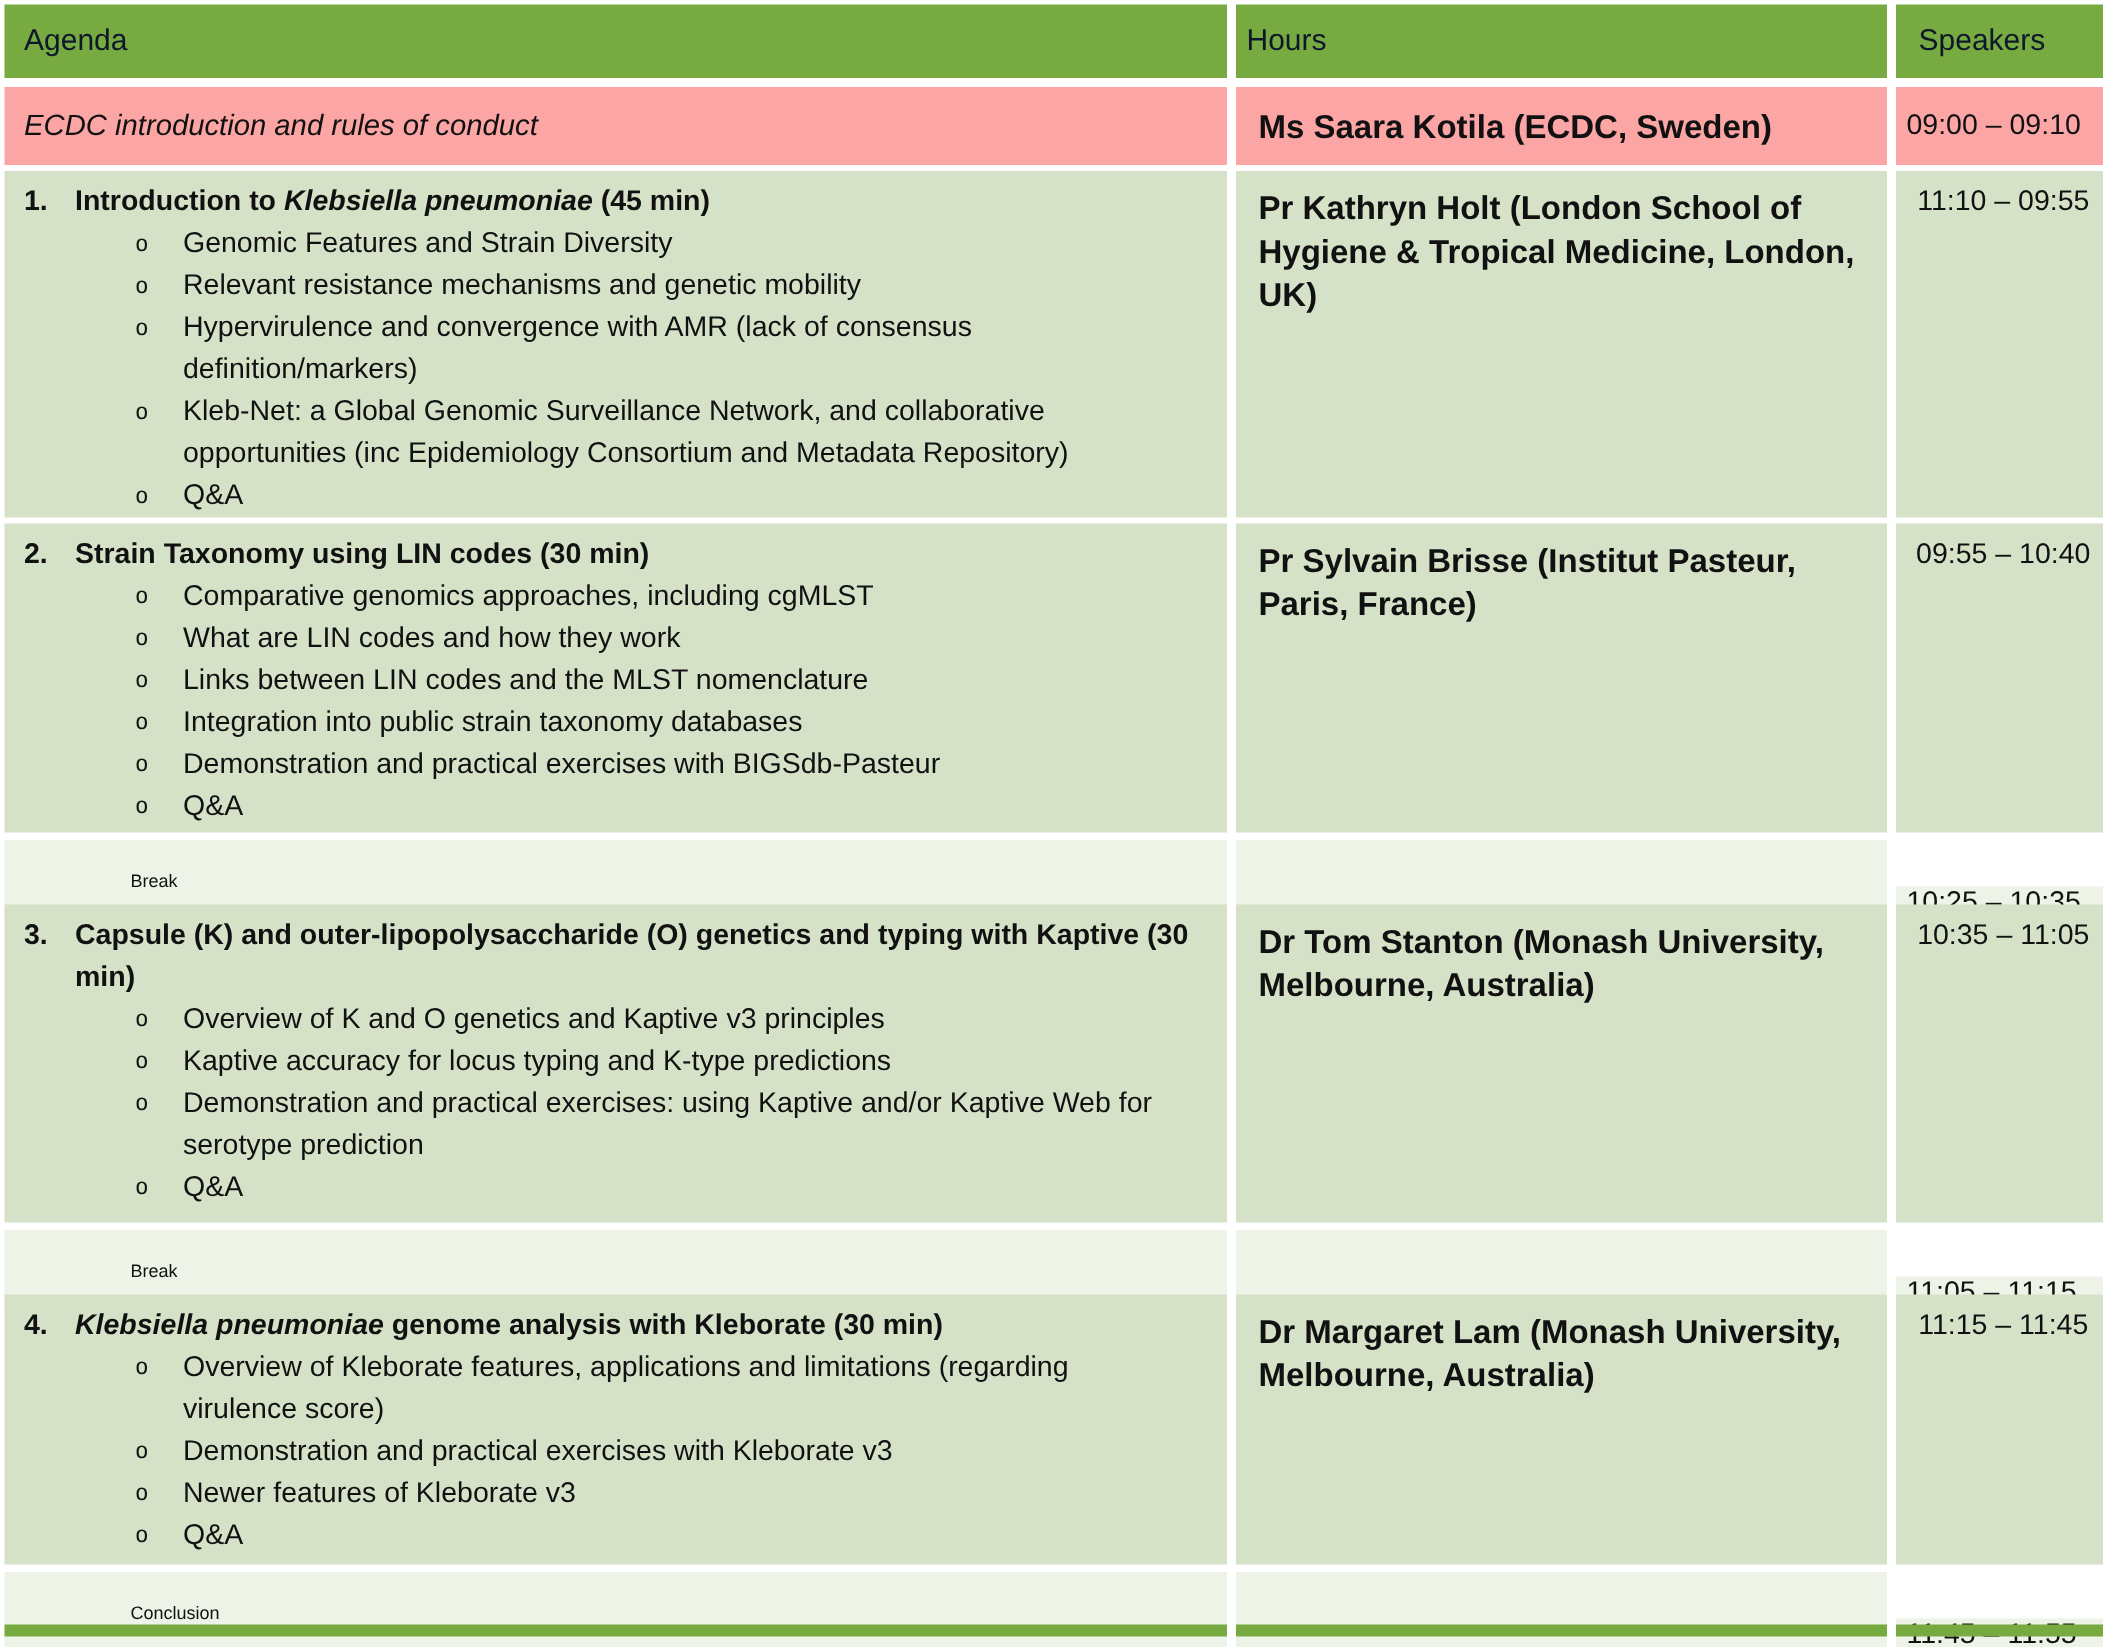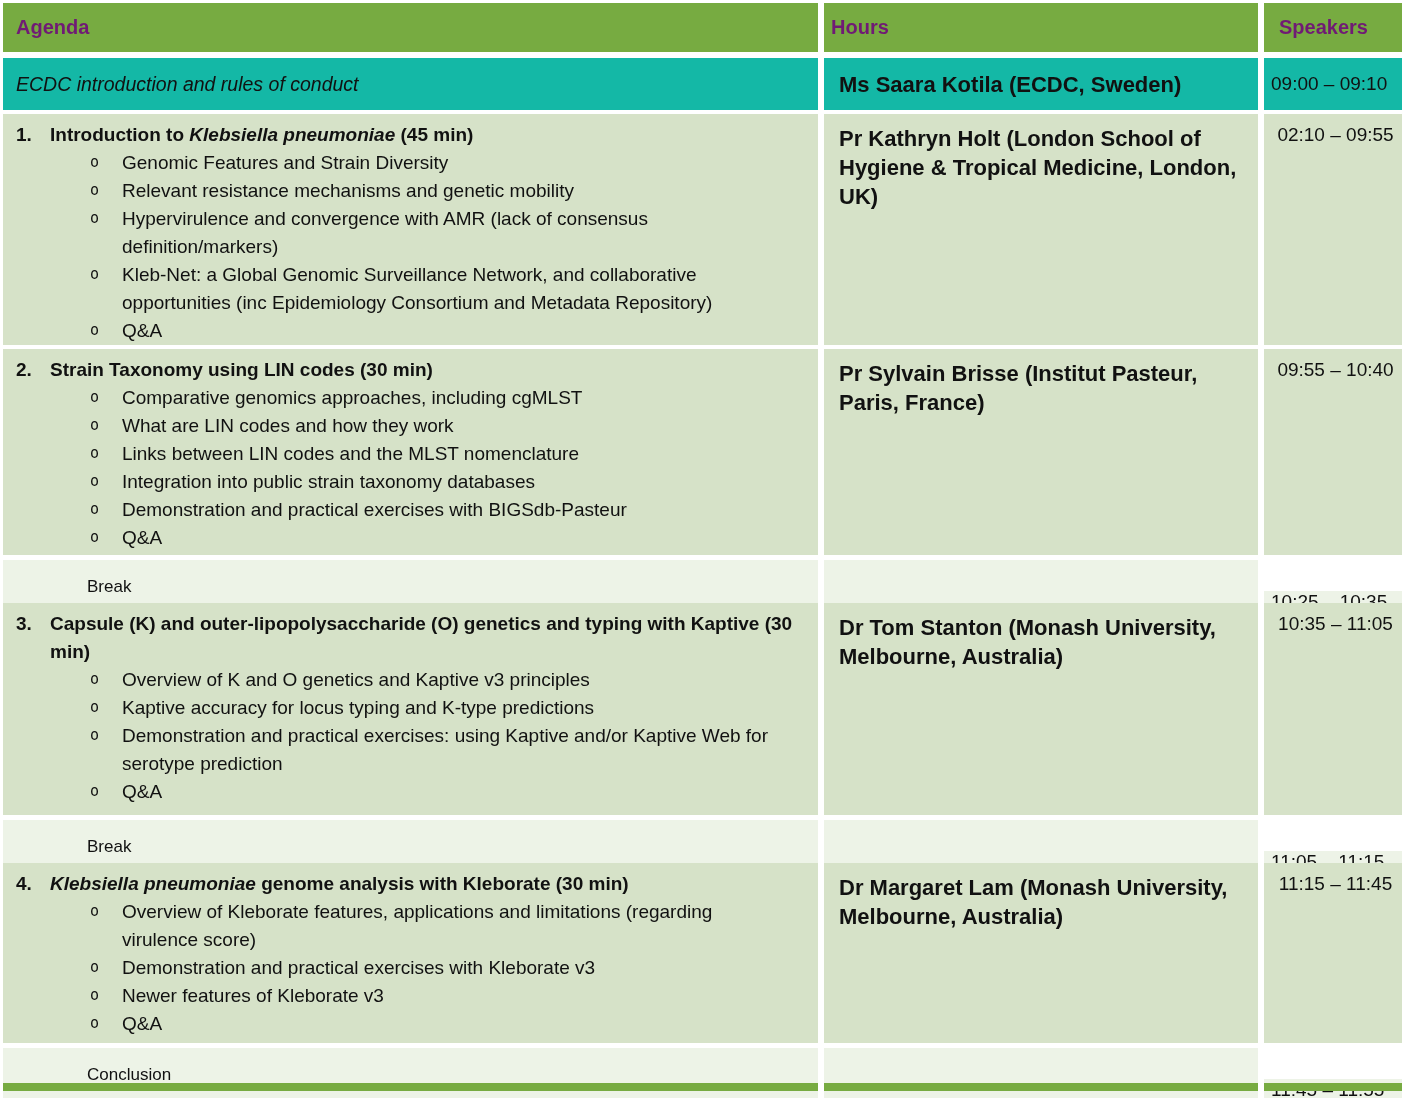--- a/index.html
+++ b/index.html
@@ -4,32 +4,32 @@
 <style>
   html,body{margin:0;padding:0;background:#ffffff;}
   body{width:1402px;height:1098px;overflow:hidden;
        font-family:"Liberation Sans",sans-serif;color:#111;}
   .table{padding:3px 0 0 3px;width:1399px;}
   .row{display:grid;grid-template-columns:815px 434px 1fr;column-gap:6px;}
   .cell{box-sizing:border-box;}
   
   .row.header{height:49px;}
   .row.header .cell{background:#77AB41;display:flex;align-items:center;
-       font-weight:bold;font-size:20px;color:#701a75;}
+       font-weight:normal;font-size:20px;color:#0f172a;}
   .hc-agenda{padding-left:13px;}
   .hc-speakers{padding-left:15px;}
   .hc-hours{padding-left:7px;}
   
   .agenda-cell{padding:7px 10px 0 13px;font-size:19px;line-height:28px;}
   .speaker-cell{padding:10px 10px 0 15px;font-weight:bold;
        font-size:22px;line-height:29px;}
   .hours-cell{padding:10px 2px 0 7px;font-size:19px;white-space:nowrap;text-align:center;}
   
   .row.intro{height:52px;margin-top:6px;}
-  .row.intro .cell{background:#14b8a6;}
+  .row.intro .cell{background:#fca5a5;}
   .row.intro .agenda-cell{display:flex;align-items:center;padding-top:0;
        font-style:italic;font-size:19.5px;}
   .row.intro .speaker-cell,.row.intro .hours-cell{display:flex;align-items:center;padding-top:0;}
   
   .row.item{margin-top:5px;}
   .row.item .cell{background:#D6E2C8;}
   .row.item1{height:230px;margin-top:4px;}
   .row.item2{height:206px;}
   .row.item3{height:212px;}
   .row.item4{height:180px;}
@@ -37,21 +37,21 @@
   .inum{flex:none;width:34px;}
   .ititle{max-width:756px;}
   .sp-italic{font-style:italic;}
   .bullet{display:flex;margin-left:74px;line-height:28px;}
   .bmark{flex:none;width:32px;font-family:"DejaVu Sans Mono",monospace;
        font-size:15px;transform:translateY(-1px);}
   .btext{max-width:668px;}
   
   .row.interlude{height:38px;margin-top:5px;}
   .row.interlude .cell{background:#EDF3E7;display:flex;align-items:center;}
-  .row.interlude .agenda-cell{padding:0 0 0 84px;font-size:17px;}
+  .row.interlude .agenda-cell{padding:0 0 0 84px;font-size:12px;}
   .row.interlude .hours-cell{padding-top:0;margin-top:31px;}
   .row.conclusion{height:32px;}
   
   .row.bottombar{height:8px;margin-top:3px;}
   .row.bottombar .cell{background:#77AB41;}
 </style>
 </head>
 <body>
 
 <div class="table">
@@ -89,21 +89,21 @@
       <div class="bullet">
           <span class="bmark">o</span>
           <span class="btext">Kleb-Net: a Global Genomic Surveillance Network, and collaborative opportunities (inc Epidemiology Consortium and Metadata Repository)</span>
         </div>
       <div class="bullet">
           <span class="bmark">o</span>
           <span class="btext">Q&amp;A</span>
         </div>
     </div>
     <div class="cell speaker-cell">Pr Kathryn Holt (London School of Hygiene &amp; Tropical Medicine, London, UK)</div>
-    <div class="cell hours-cell">02:10 – 09:55</div>
+    <div class="cell hours-cell">11:10 – 09:55</div>
   </div>
 
   <div class="row item item2">
     <div class="cell agenda-cell">
       <div class="item-title">
         <span class="inum">2.</span>
         <span class="ititle">Strain Taxonomy using LIN codes (30 min)</span>
       </div>
       <div class="bullet">
           <span class="bmark">o</span>

